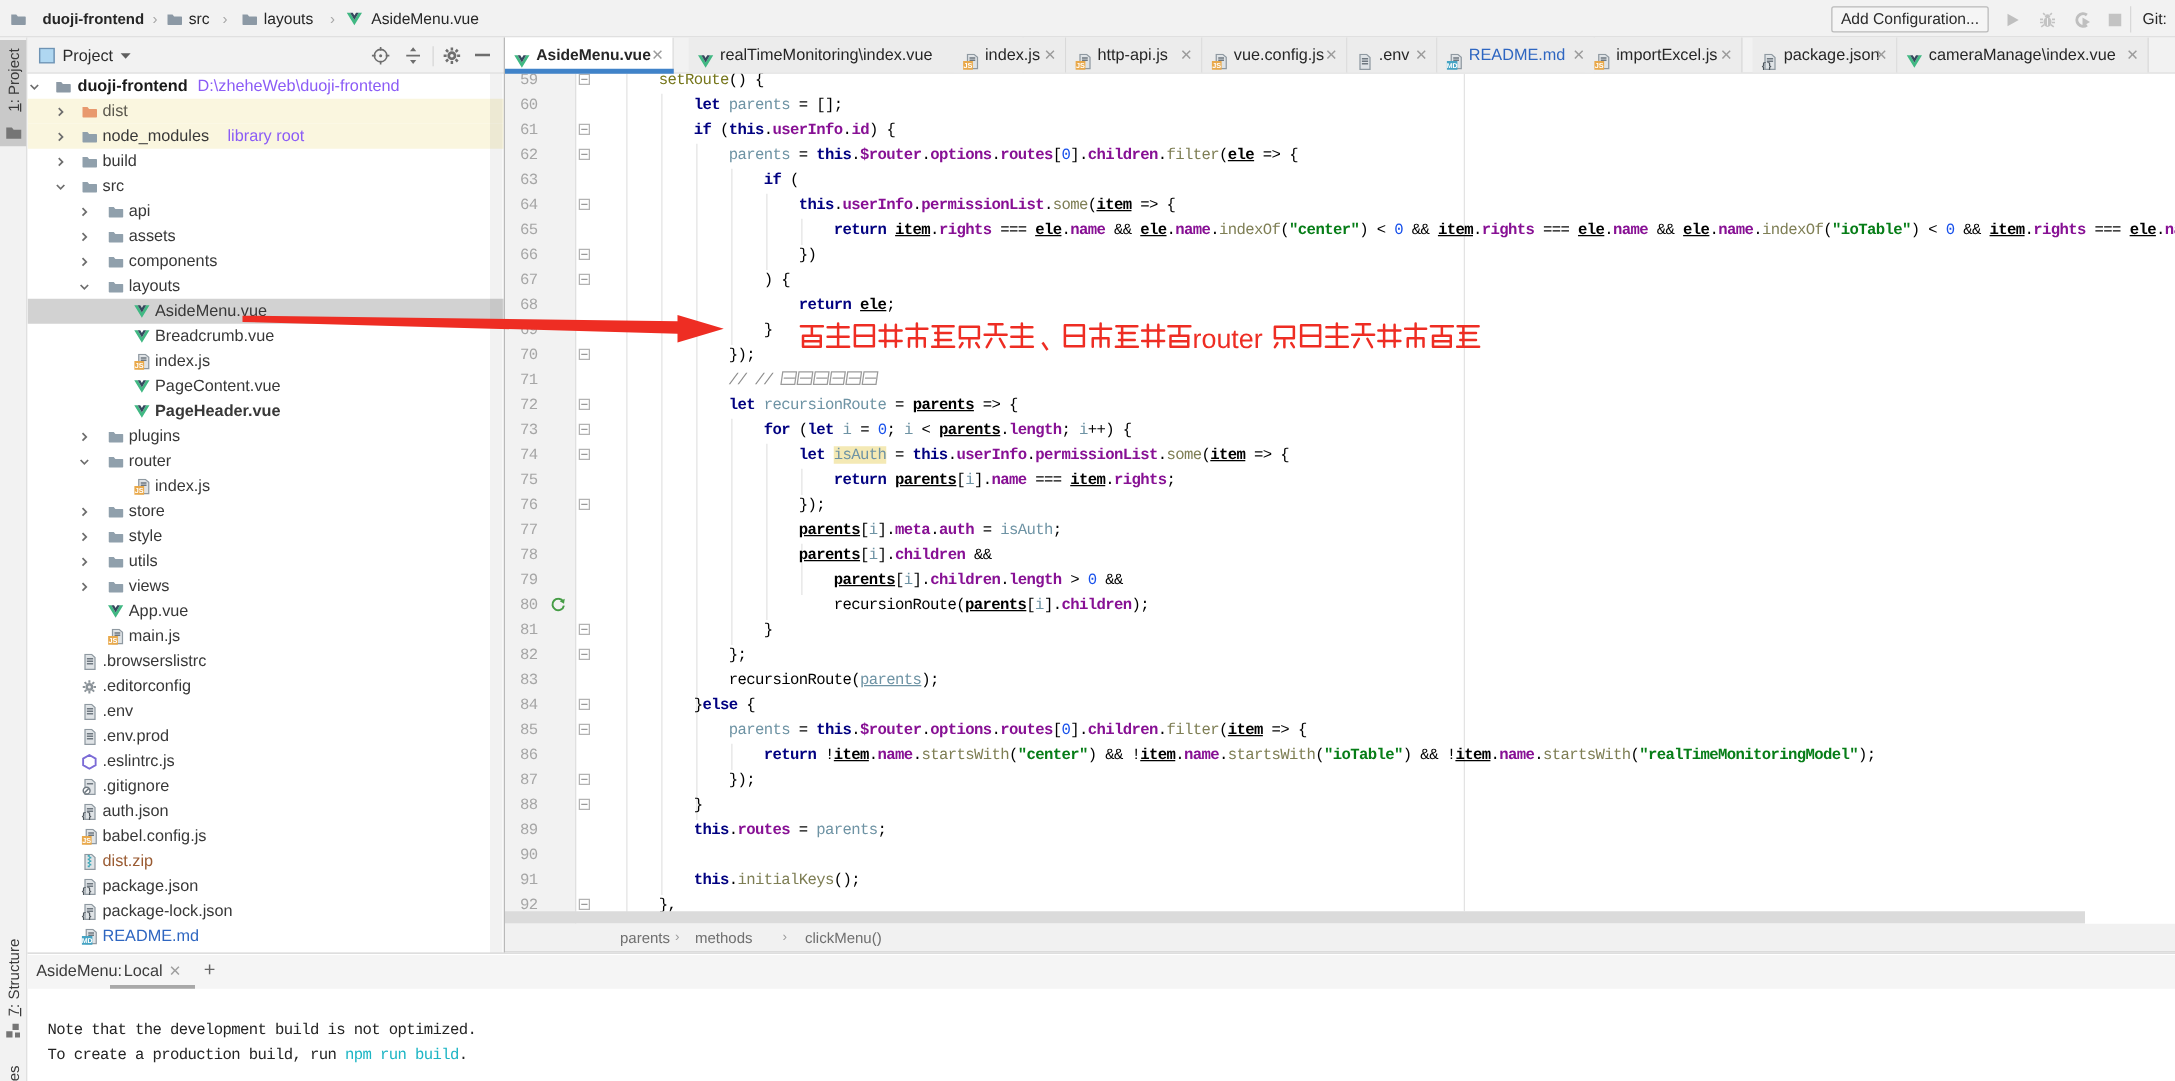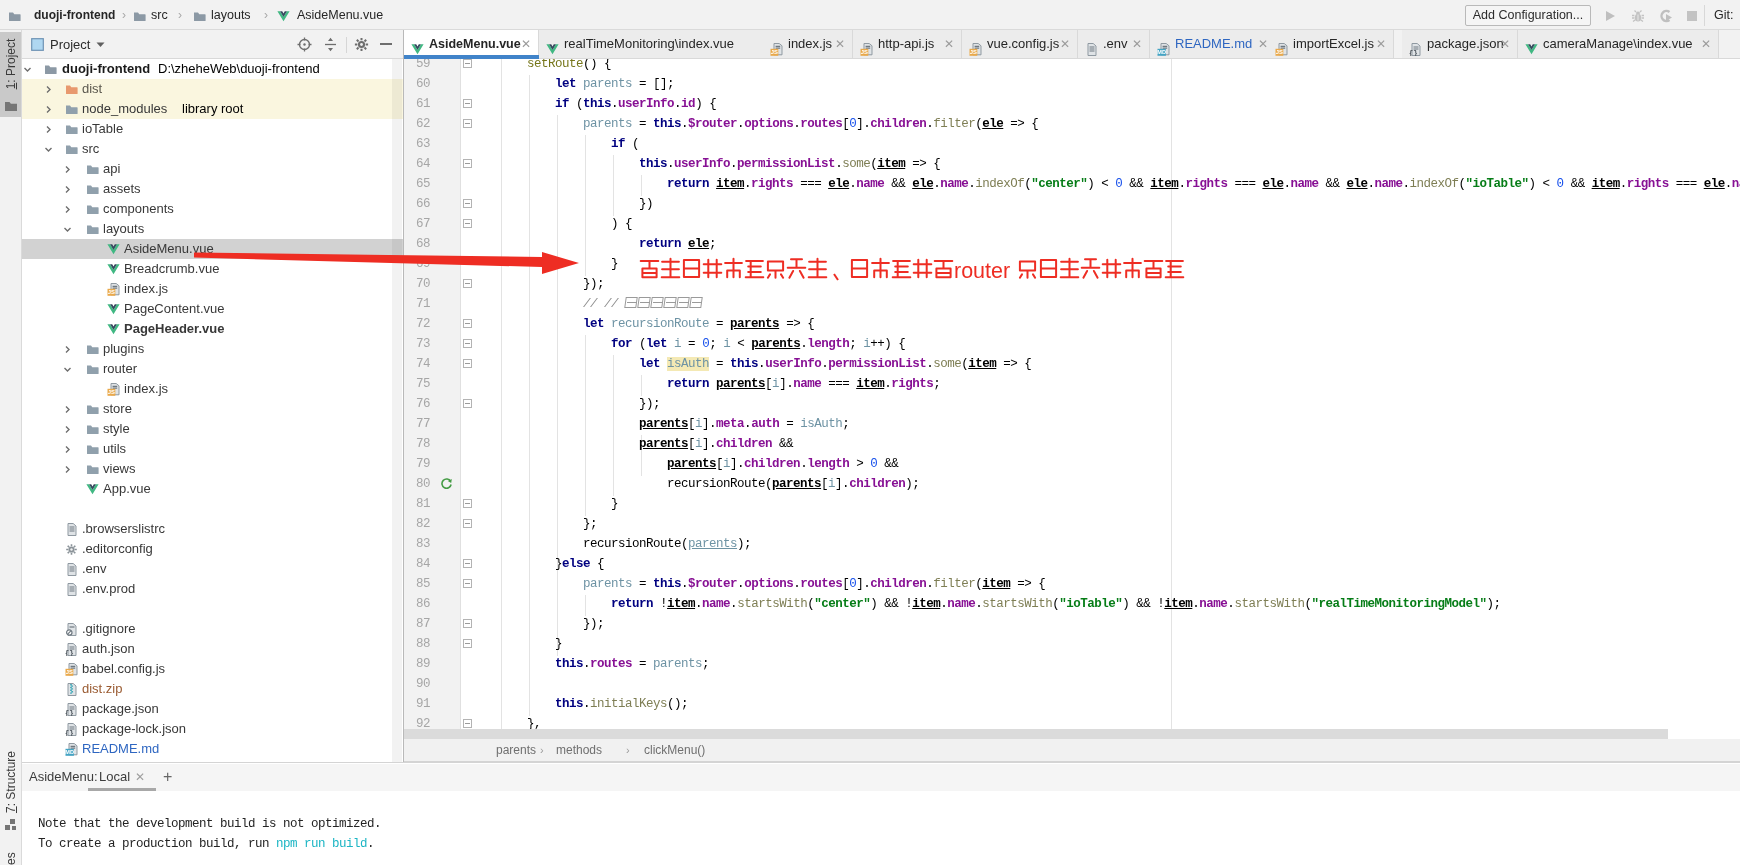--- a/index.html
+++ b/index.html
@@ -7,21 +7,21 @@
 #title{position:absolute;left:0;top:0;width:1740px;height:30px;background:#F2F2F2;border-bottom:1px solid #DADADA}
 .bc{position:absolute;top:0;height:30px;line-height:30px;font-size:12.5px;color:#262626}
 .bcsep{color:#A8A8A8;font-size:12px}
 #stripe{position:absolute;left:0;top:30px;width:22px;height:835px;background:#F2F2F2;border-right:1px solid #DADADA}
 .vtext{position:absolute;font-size:12px;color:#3A3A3A;white-space:nowrap;transform:rotate(-90deg)}
 #projhdr{position:absolute;left:22px;top:30px;width:382px;height:29px;background:#F2F2F2;border-bottom:1px solid #D9D9D9;font-size:13px;color:#2B2B2B}
 #tree{position:absolute;left:22px;top:59px;width:381px;height:703px;background:#fff;overflow:hidden}
 .row{position:absolute;left:0;width:381px;height:20px;line-height:20px;font-size:13px;color:#383838;white-space:nowrap}
 .row .ic{position:absolute;top:3px}
 .row .tx{position:absolute;top:0}
-.gray{color:#000000}
+.gray{color:#8b5cf6}
 #tabs{position:absolute;left:404px;top:30px;width:1336px;height:29px;background:#F2F2F2;border-bottom:1px solid #D9D9D9}
 .tab{position:absolute;top:0;height:28px;background:#ECECEC;border-right:1px solid #D9D9D9;font-size:13px;color:#262626;line-height:28px}
 .tab.act{background:#FFFFFF}
 .tab.act .tn{font-weight:bold;font-size:12.5px}
 .tab .ti{position:absolute;top:8px;left:7px}
 .tab .tn{position:absolute;top:0;left:25px}
 .tab .tc{position:absolute;top:0;right:7px;color:#9B9B9B;font-size:12px}
 #underline{position:absolute;left:404px;top:55px;width:135px;height:4px;background:#4083C9;z-index:5}
 #editor{position:absolute;left:404px;top:59px;width:1336px;height:680px;background:#fff;overflow:hidden}
 #gutter{position:absolute;left:0;top:0;width:57px;height:680px;background:#F2F2F2;border-right:1px solid #E0E0E0}
@@ -157,21 +157,21 @@
 <span class="tx" style="left:60px;">node_modules</span>
 <span class="tx gray" style="left:160px">library root</span>
 </div>
 <div class="row" style="top:60px;">
 <svg class="abs" style="left:22px;top:6px" width="9" height="9" viewBox="0 0 9 9">
         <path d="M3 1.5 L6 4.5 L3 7.5" fill="none" stroke="#6E6E6E" stroke-width="1.4"></path>
       </svg>
 <span class="ic" style="left:43px"><svg width="13" height="13" viewBox="0 0 13 13">
           <path d="M1 2.5 h4 l1.3 1.7 h5.7 a0.6 0.6 0 0 1 0.6 0.6 V10.4 a0.6 0.6 0 0 1 -0.6 0.6 H1.6 A0.6 0.6 0 0 1 1 10.4 Z" fill="#90A0AC"></path>
         </svg></span>
-<span class="tx" style="left:60px;">ioTable</span>
+<span class="tx" style="left:60px;">build</span>
 </div>
 <div class="row" style="top:80px;">
 <svg class="abs" style="left:22px;top:6px" width="9" height="9" viewBox="0 0 9 9">
         <path d="M1.5 3 L4.5 6 L7.5 3" fill="none" stroke="#6E6E6E" stroke-width="1.4"></path>
       </svg>
 <span class="ic" style="left:43px"><svg width="13" height="13" viewBox="0 0 13 13">
           <path d="M1 2.5 h4 l1.3 1.7 h5.7 a0.6 0.6 0 0 1 0.6 0.6 V10.4 a0.6 0.6 0 0 1 -0.6 0.6 H1.6 A0.6 0.6 0 0 1 1 10.4 Z" fill="#90A0AC"></path>
         </svg></span>
 <span class="tx" style="left:60px;">src</span>
 </div>
@@ -311,20 +311,29 @@
         </svg></span>
 <span class="tx" style="left:81px;">views</span>
 </div>
 <div class="row" style="top:420px;">
 <span class="ic" style="left:64px"><svg width="13" height="13" viewBox="0 0 16 16">
           <path d="M0.5 1.5 L8 13.8 L15.5 1.5 L12.2 1.5 L8 8.5 L3.8 1.5 Z" fill="#41B883"></path>
           <path d="M3.8 1.5 L8 8.5 L12.2 1.5 L9.6 1.5 L8 4.3 L6.4 1.5 Z" fill="#35495E"></path>
         </svg></span>
 <span class="tx" style="left:81px;">App.vue</span>
 </div>
+<div class="row" style="top:440px;">
+<span class="ic" style="left:64px"><svg width="13" height="13" viewBox="0 0 13 13">
+          <path d="M4 0.5 h5.2 L12 2.8 v9 H4 Z" fill="#DFE3E6" stroke="#8F99A1" stroke-width="1"></path>
+          <path d="M5.6 3.4 h4.6 M5.6 5.2 h4.6" stroke="#6F7880" stroke-width="1.2"></path>
+          <rect x="0.5" y="5.8" width="7.8" height="7" fill="#E9A94B"></rect>
+          <text x="4.4" y="11.4" font-family="Liberation Sans" font-size="5.8" font-weight="bold" fill="#FFFFFF" text-anchor="middle">JS</text>
+        </svg></span>
+<span class="tx" style="left:81px;">main.js</span>
+</div>
 <div class="row" style="top:460px;">
 <span class="ic" style="left:43px"><svg width="13" height="13" viewBox="0 0 13 13">
           <path d="M3 0.5 h5.2 L11 3 v9.5 H3 Z" fill="#DFE3E6" stroke="#8F99A1" stroke-width="1"></path>
           <path d="M4.5 4 h5 M4.5 6 h5 M4.5 8 h5" stroke="#6F7880" stroke-width="1.2"></path>
         </svg></span>
 <span class="tx" style="left:60px;">.browserslistrc</span>
 </div>
 <div class="row" style="top:480px;">
 <span class="ic" style="left:43px"><svg width="13" height="13" viewBox="0 0 13 13">
           <path d="M6.5 1.2 v2 M6.5 9.8 v2 M1.2 6.5 h2 M9.8 6.5 h2 M2.7 2.7 l1.4 1.4 M8.9 8.9 l1.4 1.4 M10.3 2.7 L8.9 4.1 M4.1 8.9 L2.7 10.3" stroke="#8B9399" stroke-width="1.6"></path>
@@ -339,20 +348,26 @@
           <path d="M4.5 4 h5 M4.5 6 h5 M4.5 8 h5" stroke="#6F7880" stroke-width="1.2"></path>
         </svg></span>
 <span class="tx" style="left:60px;">.env</span>
 </div>
 <div class="row" style="top:520px;">
 <span class="ic" style="left:43px"><svg width="13" height="13" viewBox="0 0 13 13">
           <path d="M3 0.5 h5.2 L11 3 v9.5 H3 Z" fill="#DFE3E6" stroke="#8F99A1" stroke-width="1"></path>
           <path d="M4.5 4 h5 M4.5 6 h5 M4.5 8 h5" stroke="#6F7880" stroke-width="1.2"></path>
         </svg></span>
 <span class="tx" style="left:60px;">.env.prod</span>
+</div>
+<div class="row" style="top:540px;">
+<span class="ic" style="left:43px"><svg width="13" height="13" viewBox="0 0 13 13">
+          <path d="M6.5 1 L11.5 3.9 V9.1 L6.5 12 L1.5 9.1 V3.9 Z" fill="none" stroke="#7B6BD6" stroke-width="1.5"></path>
+        </svg></span>
+<span class="tx" style="left:60px;">.eslintrc.js</span>
 </div>
 <div class="row" style="top:560px;">
 <span class="ic" style="left:43px"><svg width="13" height="13" viewBox="0 0 13 13">
           <path d="M3 0.5 h5.2 L11 3 v9.5 H3 Z" fill="#DFE3E6" stroke="#8F99A1" stroke-width="1"></path>
           <path d="M4.5 4 h5" stroke="#6F7880" stroke-width="1.2"></path>
           <circle cx="4.3" cy="9.5" r="2.7" fill="#fff" stroke="#707A82" stroke-width="1.2"></circle>
           <path d="M2.5 11.3 L6.1 7.7" stroke="#707A82" stroke-width="1.2"></path>
         </svg></span>
 <span class="tx" style="left:60px;">.gitignore</span>
 </div>
@@ -410,21 +425,21 @@
 <div class="abs" style="left:403px;top:30px;width:1px;height:732px;background:#B9B9B9;z-index:4"></div>
 <div id="tabs">
 <div class="tab act" style="left:0px;width:135px;">
 <span class="ti"><svg width="13" height="13" viewBox="0 0 16 16">
           <path d="M0.5 1.5 L8 13.8 L15.5 1.5 L12.2 1.5 L8 8.5 L3.8 1.5 Z" fill="#41B883"></path>
           <path d="M3.8 1.5 L8 8.5 L12.2 1.5 L9.6 1.5 L8 4.3 L6.4 1.5 Z" fill="#35495E"></path>
         </svg></span>
 <span class="tn" style="">AsideMenu.vue</span>
 <span class="tc">✕</span>
 </div>
-<div class="tab" style="left:135px;width:268px;">
+<div class="tab" style="left:147px;width:268px;">
 <span class="ti"><svg width="13" height="13" viewBox="0 0 16 16">
           <path d="M0.5 1.5 L8 13.8 L15.5 1.5 L12.2 1.5 L8 8.5 L3.8 1.5 Z" fill="#41B883"></path>
           <path d="M3.8 1.5 L8 8.5 L12.2 1.5 L9.6 1.5 L8 4.3 L6.4 1.5 Z" fill="#35495E"></path>
         </svg></span>
 <span class="tn" style="">realTimeMonitoring\index.vue</span>
 <span class="tc">✕</span>
 </div>
 <div class="tab" style="left:359px;width:90px;">
 <span class="ti"><svg width="13" height="13" viewBox="0 0 13 13">
           <path d="M4 0.5 h5.2 L12 2.8 v9 H4 Z" fill="#DFE3E6" stroke="#8F99A1" stroke-width="1"></path>

